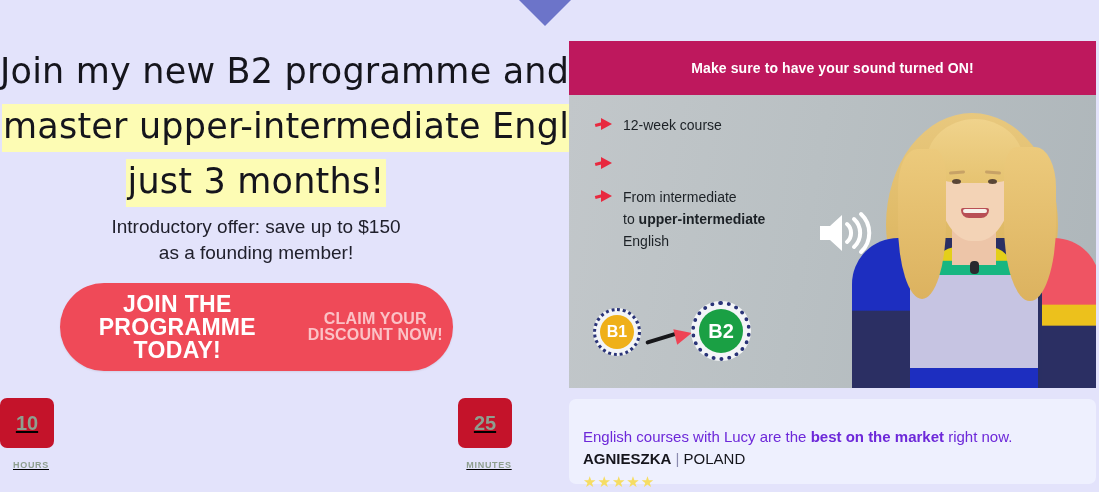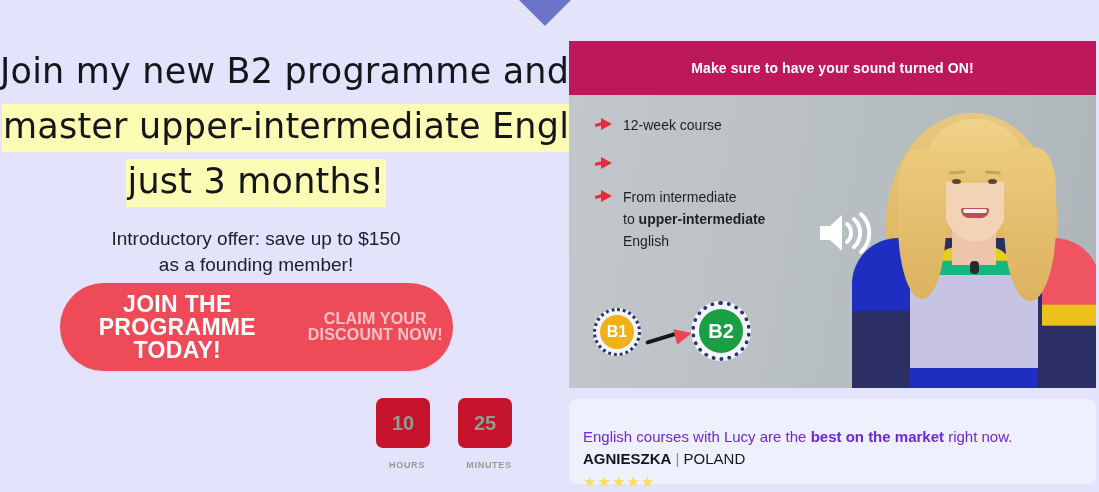--- a/index.html
+++ b/index.html
@@ -37,21 +37,21 @@
     box-decoration-break:clone;
     -webkit-box-decoration-break:clone;
     padding:2px 1px 6px;
   }
   #headline .l2{ text-align:left; padding-left:2px; }
   #headline .l3{ text-align:center; }
 
   #subtitle{
     position:absolute; top:214px; left:0; width:512px;
     text-align:center;
-    font-size:19px; line-height:26px; color:#20202c;margin-top:12px;
+    font-size:19px; line-height:26px; color:#20202c;
   }
 
   #cta-button{
     position:absolute; left:60px; top:283px;
     width:393px; height:88px;
     background:#ef4a58;
     border:none; border-radius:44px;
     cursor:pointer; color:#fff;
     display:flex; flex-direction:row;
     align-items:center; justify-content:center;
@@ -63,21 +63,21 @@
     color:#ffffff; line-height:1;
   }
   #cta-sub{
     font-size:16px; font-weight:bold; letter-spacing:.2px;
     color:#fbc2c6; line-height:1;
   }
 
   
   #countdown{
     position:absolute; left:0; top:398px; width:512px;
-    display:flex; justify-content:flex-end; gap:28px;
+    display:flex; justify-content:space-between; gap:28px;text-decoration:underline;
   }
   .cd-unit{ display:flex; flex-direction:column; align-items:center; }
   .cd-box{
     width:54px; height:50px; background:#c4132a;
     border-radius:7px;
     display:flex; align-items:center; justify-content:center;
     font-size:20px; font-weight:bold; color:#8e9e8f;
   }
   .cd-label{
     margin-top:12px; font-size:9px; font-weight:bold;

